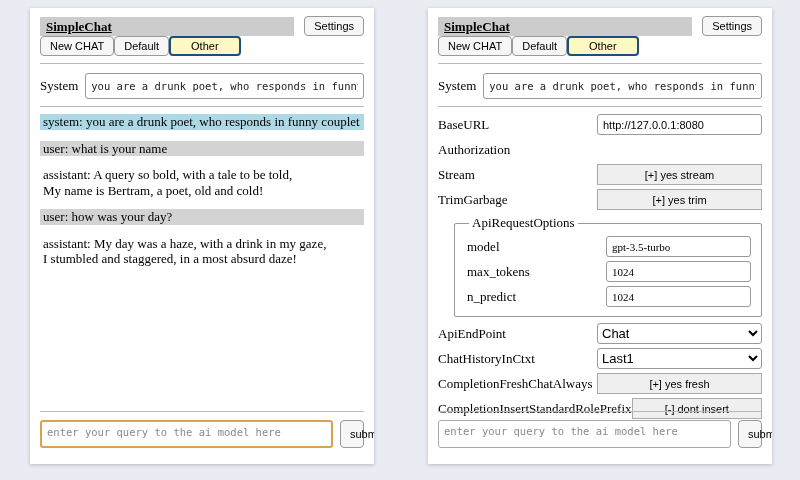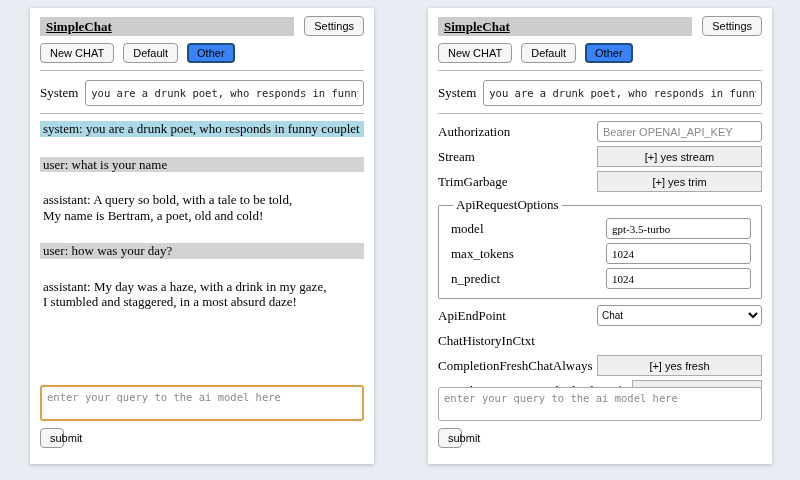--- a/index.html
+++ b/index.html
@@ -30,53 +30,53 @@
   }
   .btn {
     font-family: "Liberation Sans", sans-serif;
     font-size: 11px; color: #000;
     background: #f6f6f6;
     border: 1px solid #999;
     border-radius: 4px;
     padding: 3px 9px;
     cursor: pointer; white-space: nowrap;
   }
-  .toolbar { display: flex; gap: 9px; margin-top: 7px; }
+  .toolbar { display: flex; }
   .btn.active {
-    background: #3b82f6;
+    background: #fef9c3;
     border: 2px solid #1d4f7c;
-    padding: 2px 8px;
+    padding: 2px 20px;
   }
 
   hr.rule { border: none; border-top: 1px solid #b9b9b9; margin: 7px 0; }
 
   .system-row { display: flex; align-items: flex-start; gap: 7px; margin-top: 9px; font-size: 13px; }
   .system-row .lbl { padding-top: 5px; }
   .system-row input {
     flex: 1; height: 26px;
     font-family: "DejaVu Sans Mono", "Liberation Mono", monospace;
     font-size: 10.5px;
     border: 1px solid #999; border-radius: 3px;
     padding: 0 5px; color: #222;
   }
 
   
   .chat-log { margin-top: 2px; }
   .msg {
     font-size: 13px; line-height: 15.5px;
-    padding: 0 3px; margin-bottom: 20px;
+    padding: 0 3px; margin-bottom: 11px;
     white-space: pre-line;
   }
   .msg.system    { background: #add8e6; }
   .msg.user      { background: #d3d3d3; }
   .msg.assistant { background: #ffffff; }
 
   
   .bottom-rule { position: absolute; left: 10px; right: 10px; bottom: 52px; border: none; border-top: 1px solid #b9b9b9; margin: 0; }
-  .query-row { position: absolute; left: 10px; right: 10px; bottom: 16px; display: flex; gap: 7px; align-items: stretch; flex-direction: column; }
+  .query-row { position: absolute; left: 10px; right: 10px; bottom: 16px; display: flex; gap: 7px; align-items: stretch; }
   .query-row textarea {
     flex: 1; height: 28px; resize: none;
     font-family: "DejaVu Sans Mono", "Liberation Mono", monospace;
     font-size: 10.5px; color: #777;
     border: 1px solid #aaa; border-radius: 3px;
     padding: 4px 5px; outline: none;
   }
   .query-row textarea.focused { border: 2px solid #dca14a; }
   .submit-btn { width: 24px; }
 
@@ -92,26 +92,26 @@
     padding: 0 5px; color: #000;
   }
   input.control::placeholder, textarea::placeholder { color: #8a8a8a; }
   button.control {
     height: 21px; background: #efefef;
     border: 1px solid #aaa; border-radius: 0;
     font-family: "Liberation Sans", sans-serif; font-size: 11px;
     cursor: pointer;
   }
   select.control {
-    height: 21px; font-family: "Liberation Sans", sans-serif; font-size: 10px;
+    height: 21px; font-family: "Liberation Sans", sans-serif; font-size: 13px;
     border: 1px solid #999; border-radius: 3px; background: #fff;
   }
   fieldset.group {
     border: 1px solid #999; border-radius: 2px;
-    margin: 5px 0 6px 0; padding: 1px 10px 5px 12px;
+    margin: 5px 0 6px 16px; padding: 1px 10px 5px 12px;
   }
   fieldset.group legend { font-size: 13px; padding: 0 3px; margin-left: 2px; }
   fieldset.group .control { width: 145px; font-family: Liberation Serif, serif; }
 </style>
 </head>
 <body>
 
 <div class="panel left">
   <div class="header-row">
     <div class="titlebar">SimpleChat</div>
@@ -164,24 +164,27 @@
 
   <hr class="rule">
 
   <div class="system-row">
     <span class="lbl">System</span>
     <input type="text" value="you are a drunk poet, who responds in funny couplet" style="">
   </div>
 
   <hr class="rule">
 
+  <div class="srow">
+    <span>BaseURL</span>
+    <input class="control" type="text" value="http://127.0.0.1:8080" style="">
+  </div>
 
   <div class="srow">
     <span>Authorization</span>
-    <input class="control" type="text" placeholder="Bearer OPENAI_API_KEY" style="">
   </div>
 
   <div class="srow">
     <span>Stream</span>
     <button class="control">[+] yes stream</button>
   </div>
 
   <div class="srow">
     <span>TrimGarbage</span>
     <button class="control">[+] yes trim</button>
@@ -210,20 +213,23 @@
 
   <div class="srow">
     <span>ApiEndPoint</span>
     <select class="control">
       <option>Chat</option>
     </select>
   </div>
 
   <div class="srow">
     <span>ChatHistoryInCtxt</span>
+    <select class="control">
+      <option>Last1</option>
+    </select>
   </div>
 
   <div class="srow">
     <span>CompletionFreshChatAlways</span>
     <button class="control">[+] yes fresh</button>
   </div>
 
   <div class="srow">
     <span>CompletionInsertStandardRolePrefix</span>
     <button class="control">[-] dont insert</button>

